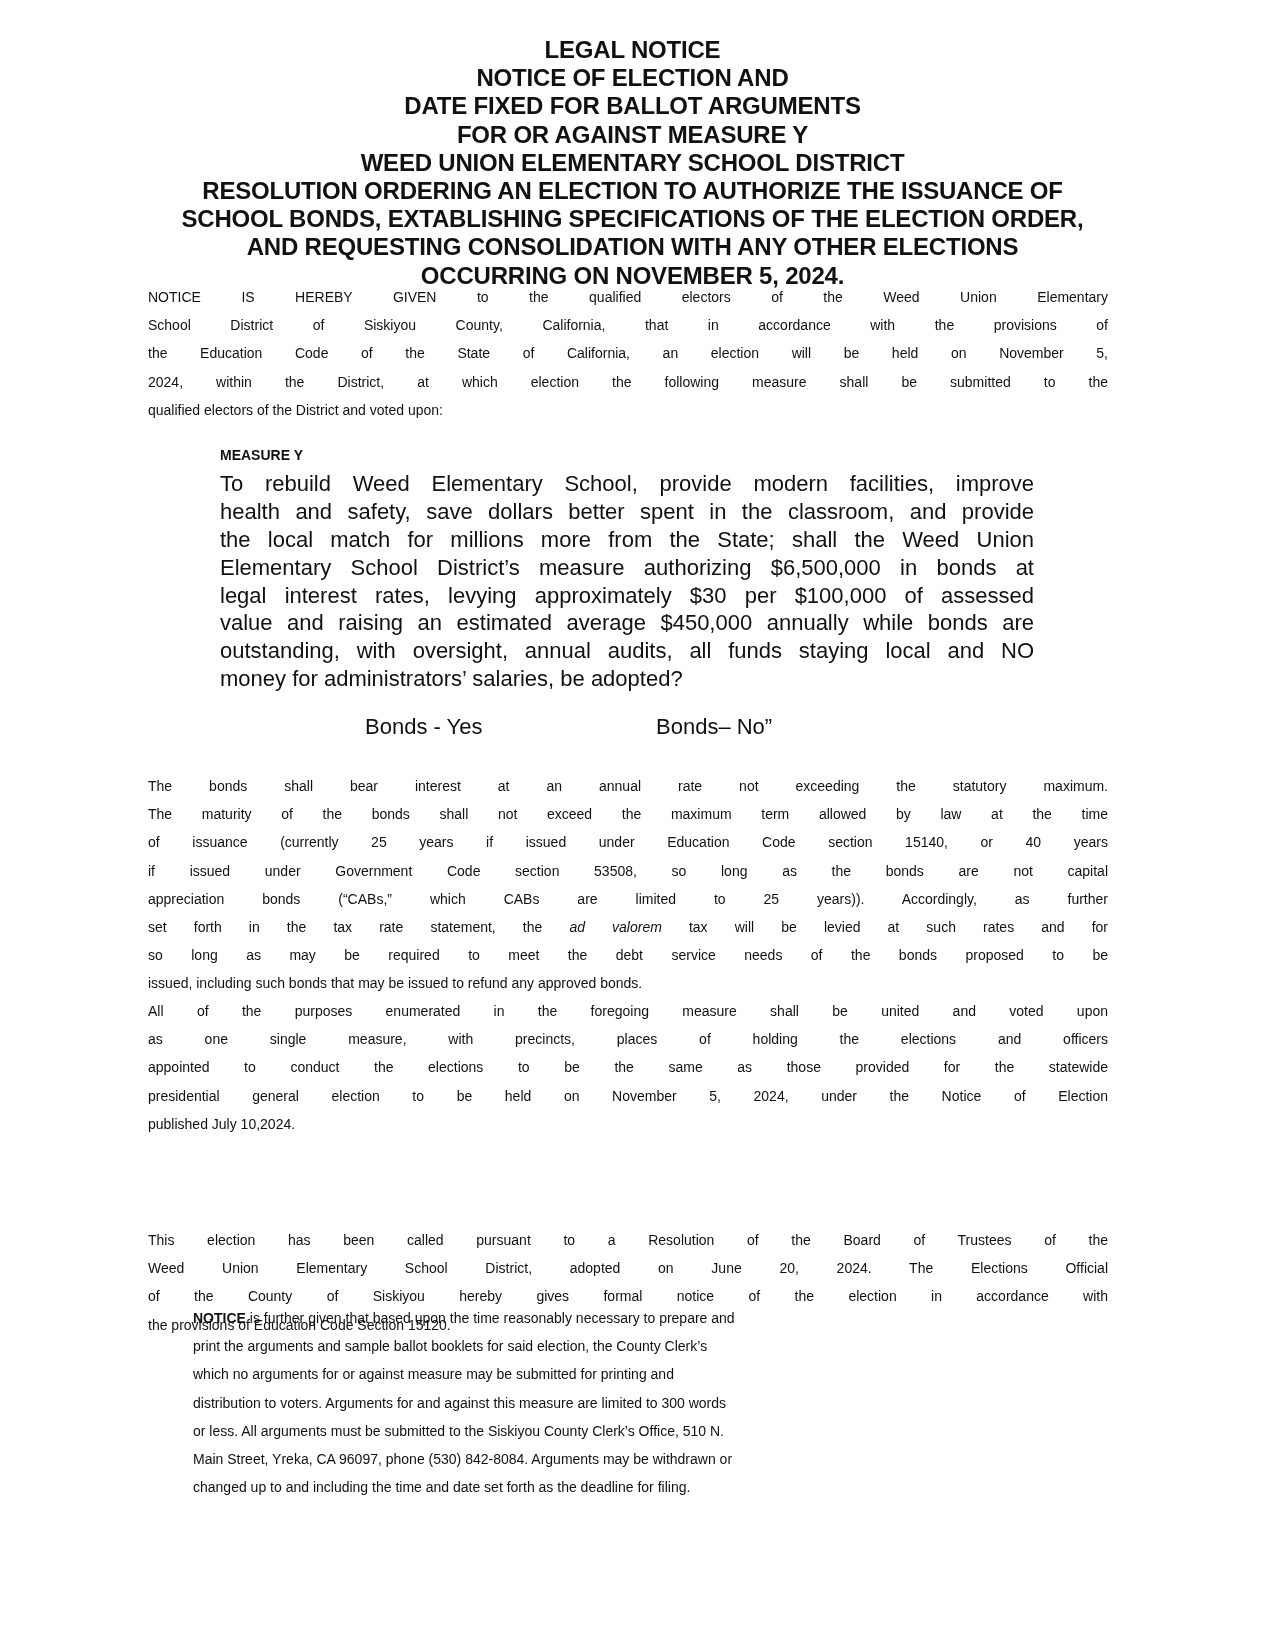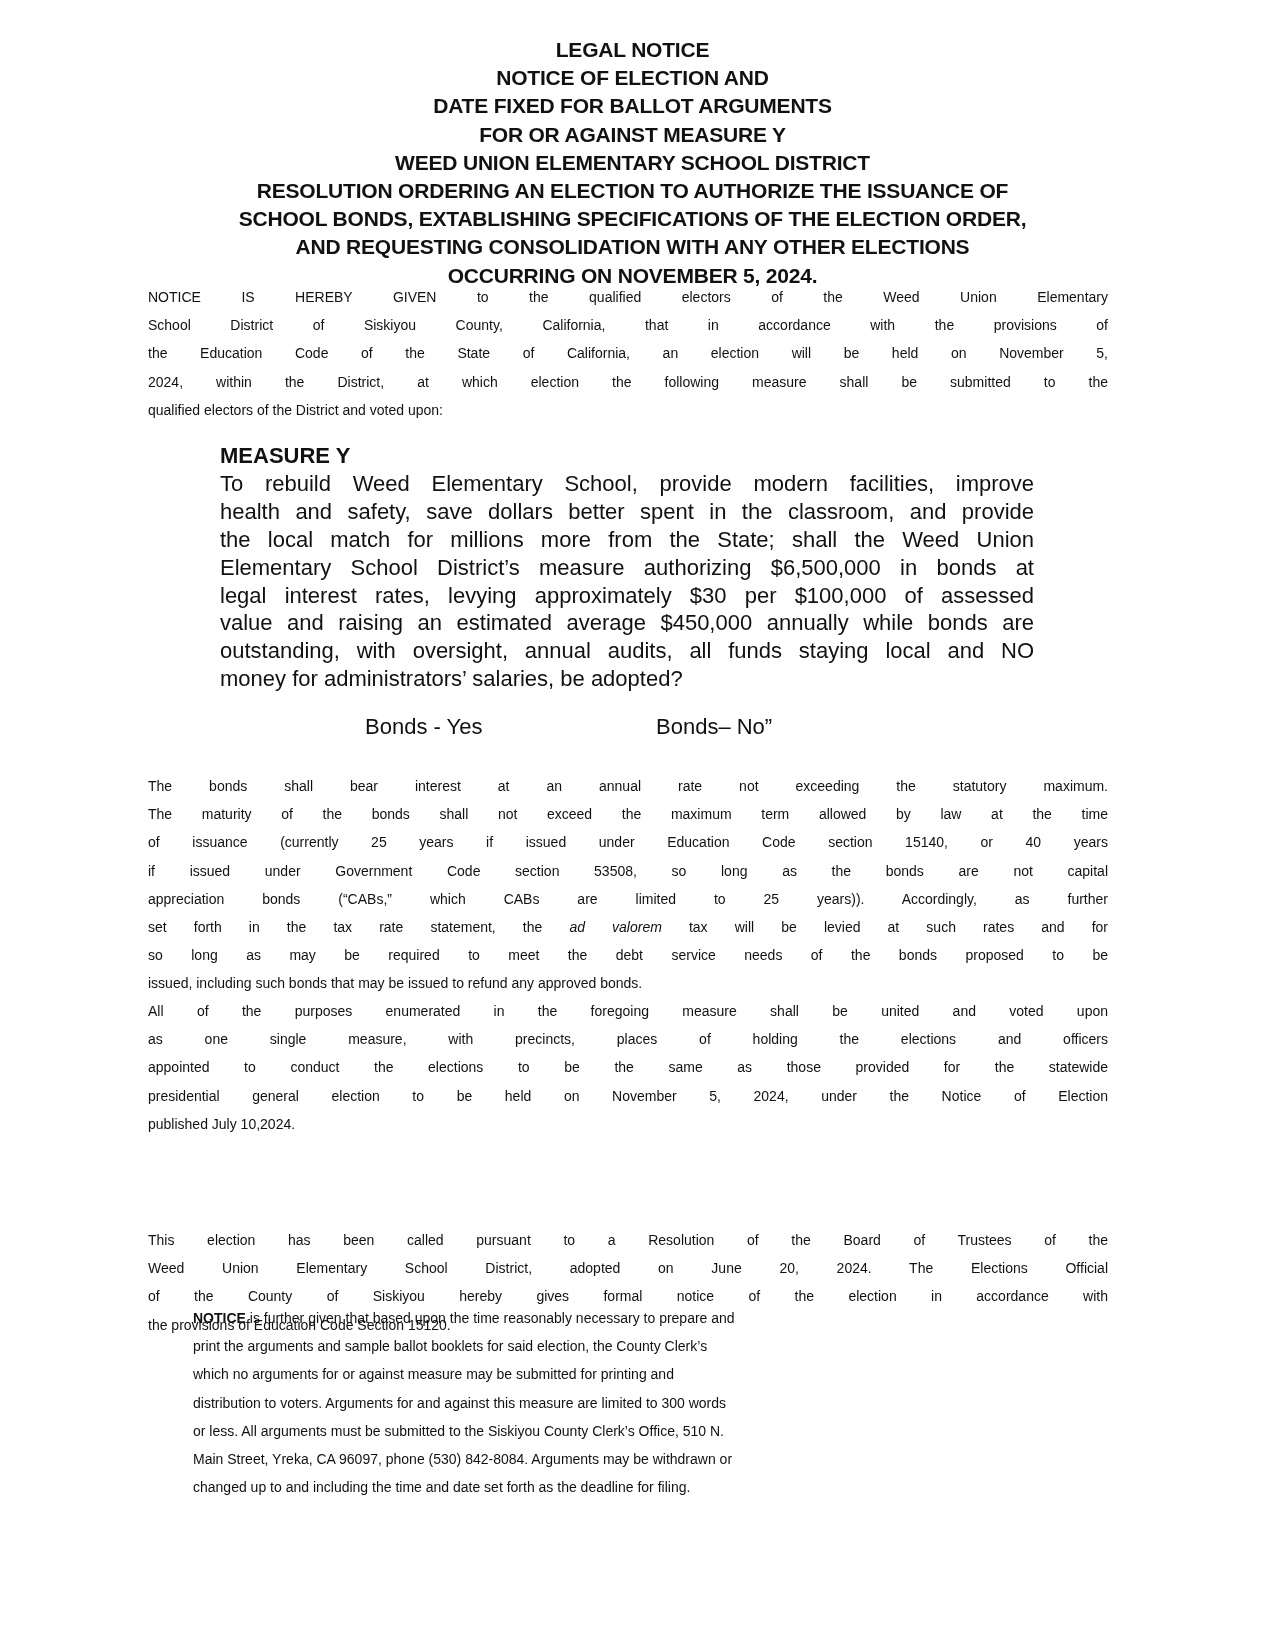--- a/index.html
+++ b/index.html
@@ -22,21 +22,21 @@
       width: 1265px;
       height: 1638px;
     }
     .heading-block {
       position: absolute;
       left: 140px;
       width: 985px;
       top: 36px;
       text-align: center;
       font-weight: bold;
-      font-size: 21px;
+      font-size: 24px;
       line-height: 28.2px;
       letter-spacing: -0.2px;
     }
     .heading-line {
       display: block;
       white-space: nowrap;
     }
     .para {
       position: absolute;
       left: 148px;
@@ -60,21 +60,21 @@
     .measure {
       position: absolute;
       left: 220px;
       width: 814px;
       font-size: 22px;
       line-height: 27.9px;
     }
     .measure-title {
       font-weight: bold;
       display: block;
-      font-size: 22px;
+      font-size: 14px;
       margin-bottom: 0px;
     }
     .measure .line {
       display: block;
       white-space: nowrap;
       text-align: justify;
       text-align-last: justify;
     }
     .measure .line.last {
       text-align-last: left;

